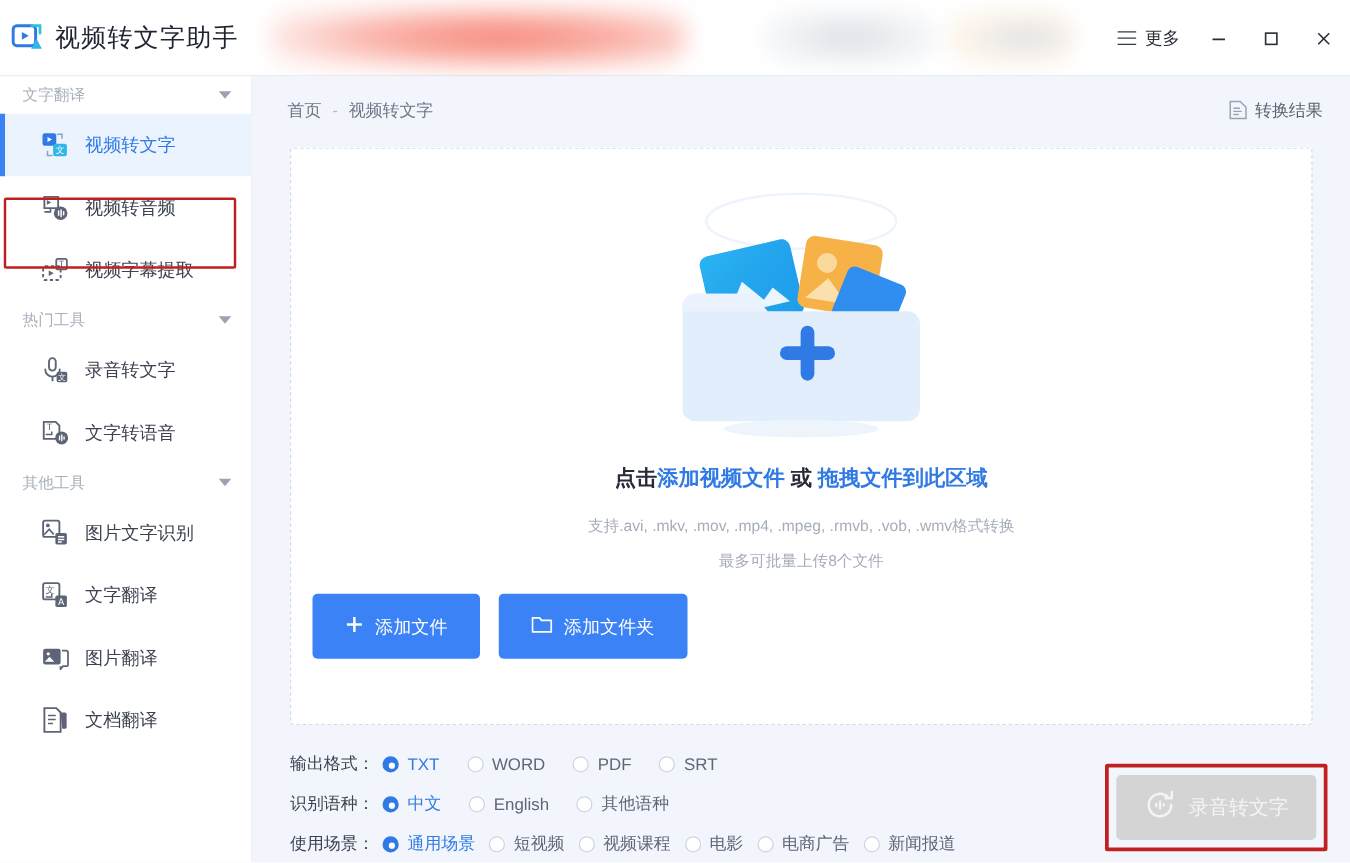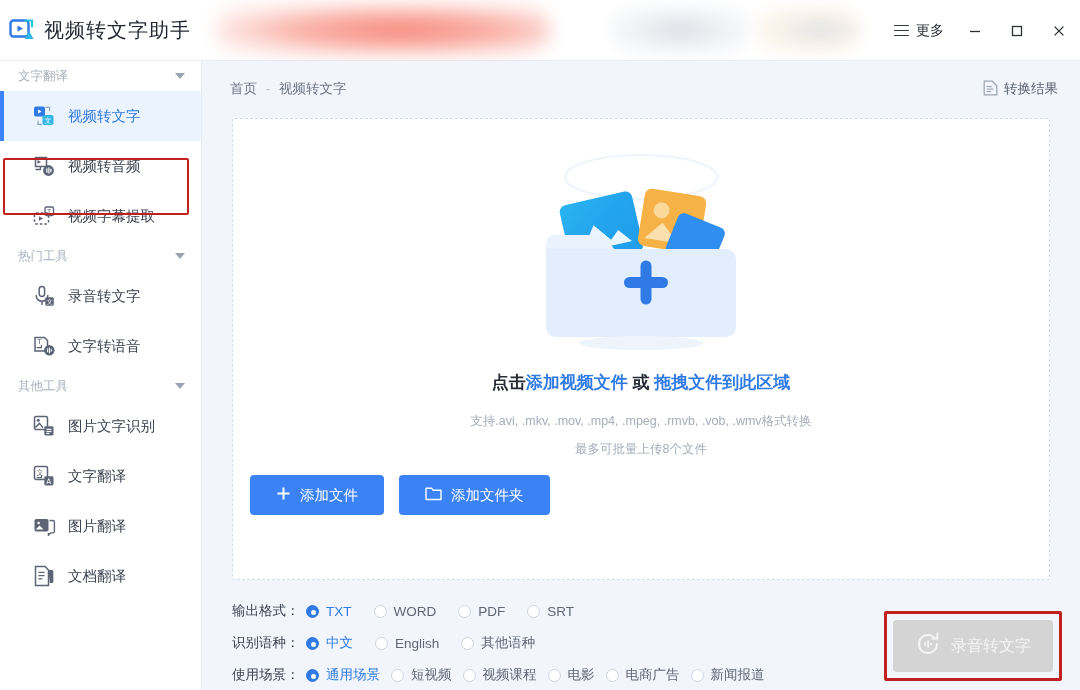--- a/index.html
+++ b/index.html
@@ -127,21 +127,21 @@
     position: absolute; left: 0; top: 294px; width: 100%; text-align: center;
     font-size: 12.5px; color: #a6adba;
   }
   .dz-sub2 {
     position: absolute; left: 0; top: 322px; width: 100%; text-align: center;
     font-size: 12.5px; color: #a6adba;
   }
   .dz-btns { position: absolute; left: 17px; top: 356px; display: flex; gap: 15px; }
   .pbtn {
     display: flex; align-items: center; justify-content: center; gap: 9px;
-    height: 40px; padding: 0 26px; border-radius: 4px;
+    height: 52px; padding: 0 26px; border-radius: 4px;
     background: #3b82f6; color: #fff; font-size: 14.5px; cursor: pointer;
     border: none;
   }
 
   
   .options { position: absolute; left: 30px; top: 534px; width: 560px; }
   .opt-row { display: flex; align-items: center; height: 32px; }
   .opt-label { width: 74px; flex: 0 0 74px; font-size: 13.5px; color: #3c4250; }
   .radio {
     display: flex; align-items: center; gap: 7px; cursor: pointer;

